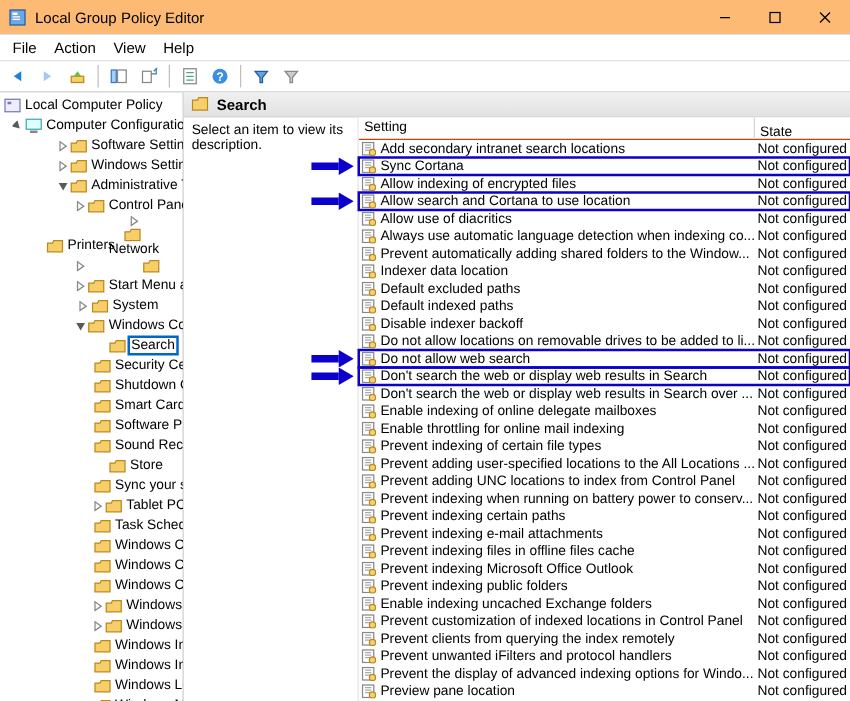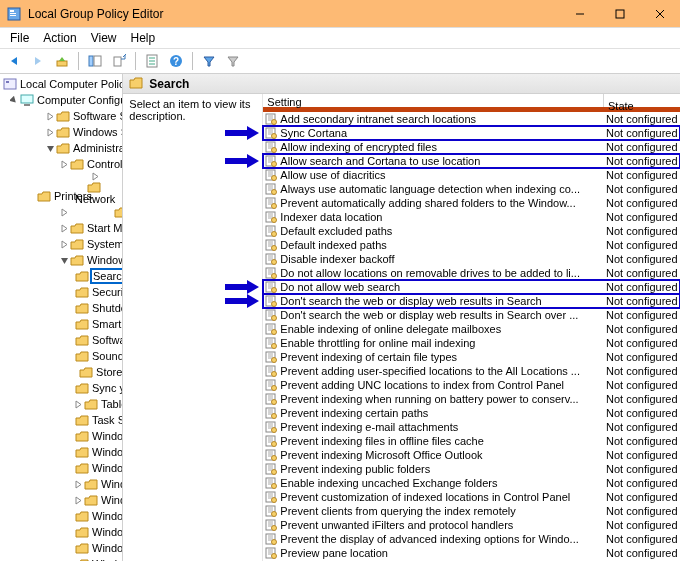--- a/index.html
+++ b/index.html
@@ -36,24 +36,24 @@
   .folder-icon { display: inline-block; width: 14px; height: 12px; margin: 0 3px 0 1px; }
   .node-label { font-size: 11px; }
   .selected .node-label { outline: 2px solid #0066cc; outline-offset: 0; padding: 0 1px;}
   .detail-pane { flex: 1; display: flex; flex-direction: column; }
   .detail-header { height: 20px; background: linear-gradient(#f0f0f0,#e2e2e2); display: flex; align-items: center; padding: 0 6px; border-bottom: 1px solid #d0d0d0;}
   .detail-header .hdr-icon { width: 14px; height: 14px; margin-right: 6px;}
   .detail-header .hdr-text { font-size: 12px; font-weight: bold;}
   .detail-body { flex: 1; display: flex; overflow: hidden; }
   .desc-col { width: 140px; padding: 4px 6px; font-size: 11px; border-right: 1px solid #e5e5e5; }
   .list-col { flex: 1; overflow-y: auto; overflow-x: hidden; position: relative;}
-  .list-header { display: flex; height: 18px; background: #fff; border-bottom: 5px solid #c2410c; position: sticky; top: 0; }
+  .list-header { display: flex; height: 18px; background: #fff; border-bottom: 1px solid #c2410c; position: sticky; top: 0; }
   .lh-setting { flex: 1; padding: 2px 4px; border-right: 1px solid #d6d6d6; font-size: 11px; }
   .lh-state { width: 76px; padding: 6px 4px; font-size: 11px; text-align: left;}
-  .list-row { display: flex; height: 14px; align-items: center; cursor: default; position: relative; gap: 24px;}
+  .list-row { display: flex; height: 14px; align-items: center; cursor: default; position: relative;}
   .lr-setting { flex: 1; display: flex; align-items: center; padding-left: 2px; overflow: hidden; white-space: nowrap;}
   .lr-state { width: 76px; padding-left: 2px; font-size: 11px; white-space: nowrap;}
   .policy-icon { display: inline-block; width: 12px; height: 12px; margin-right: 3px; flex-shrink: 0; }
   .highlight-row { outline: 2px solid #0b00cc; outline-offset: -1px; }
   .big-arrow { position: absolute; left: -38px; width: 34px; height: 14px; display: flex; align-items: center; }
   ::-webkit-scrollbar { width: 0; height: 0; }
 </style>
 </head>
 <body>
 

